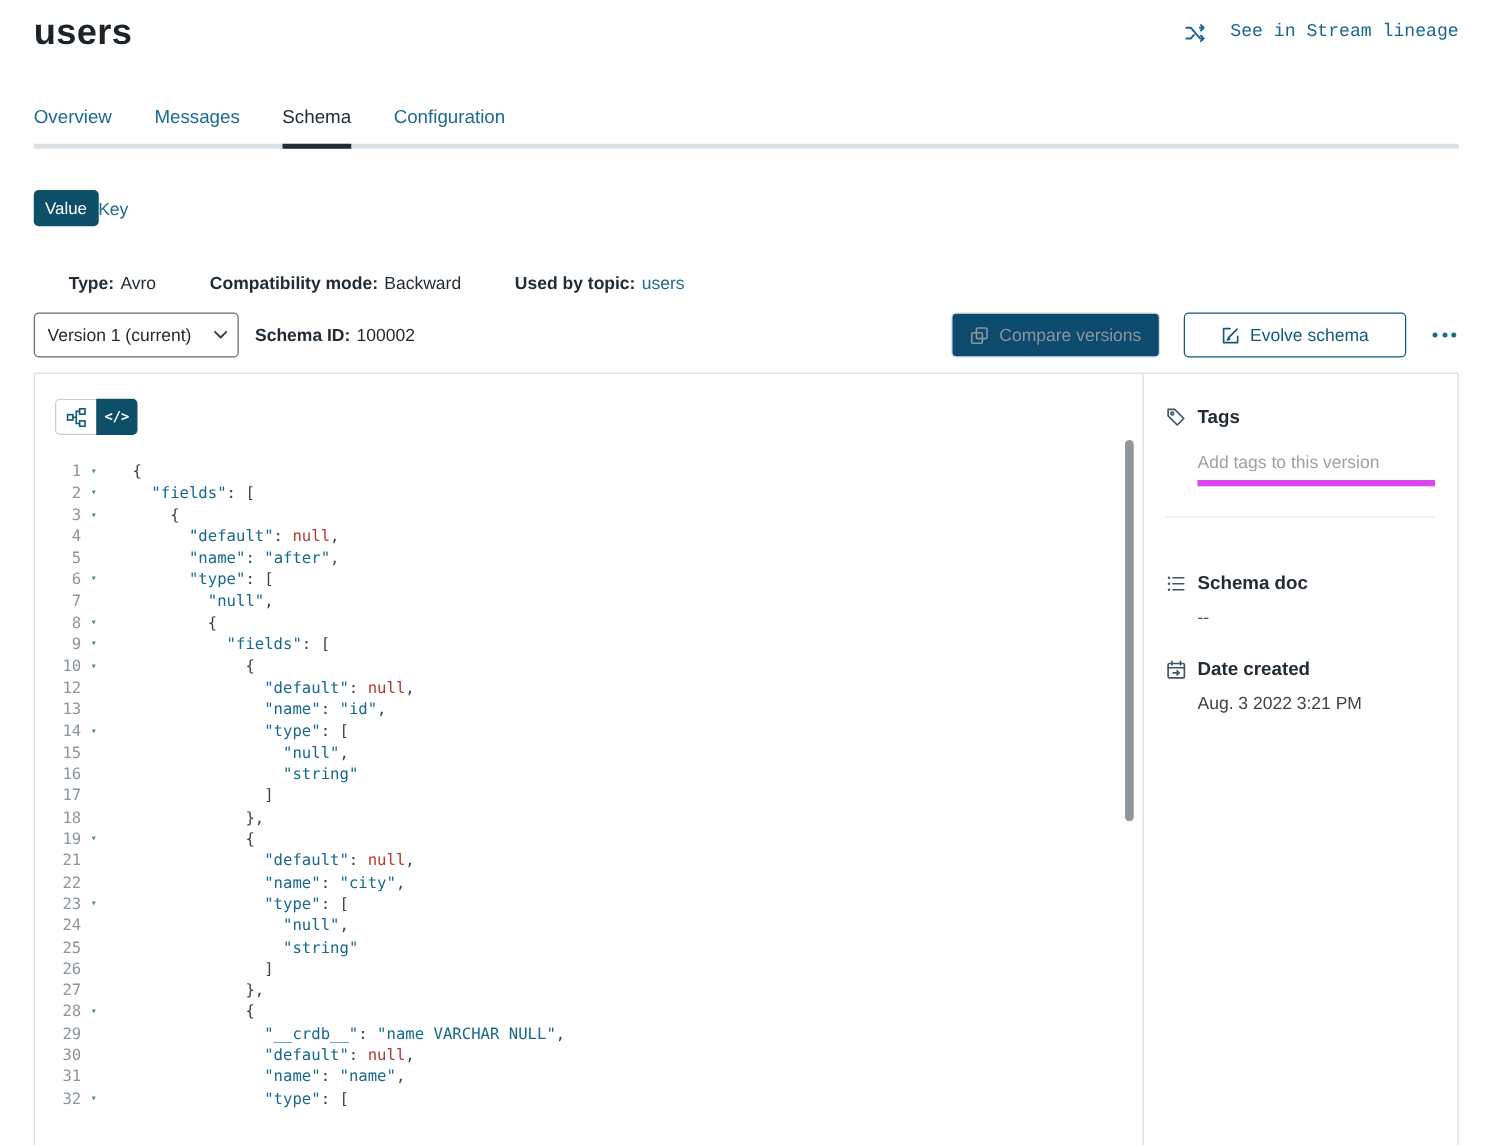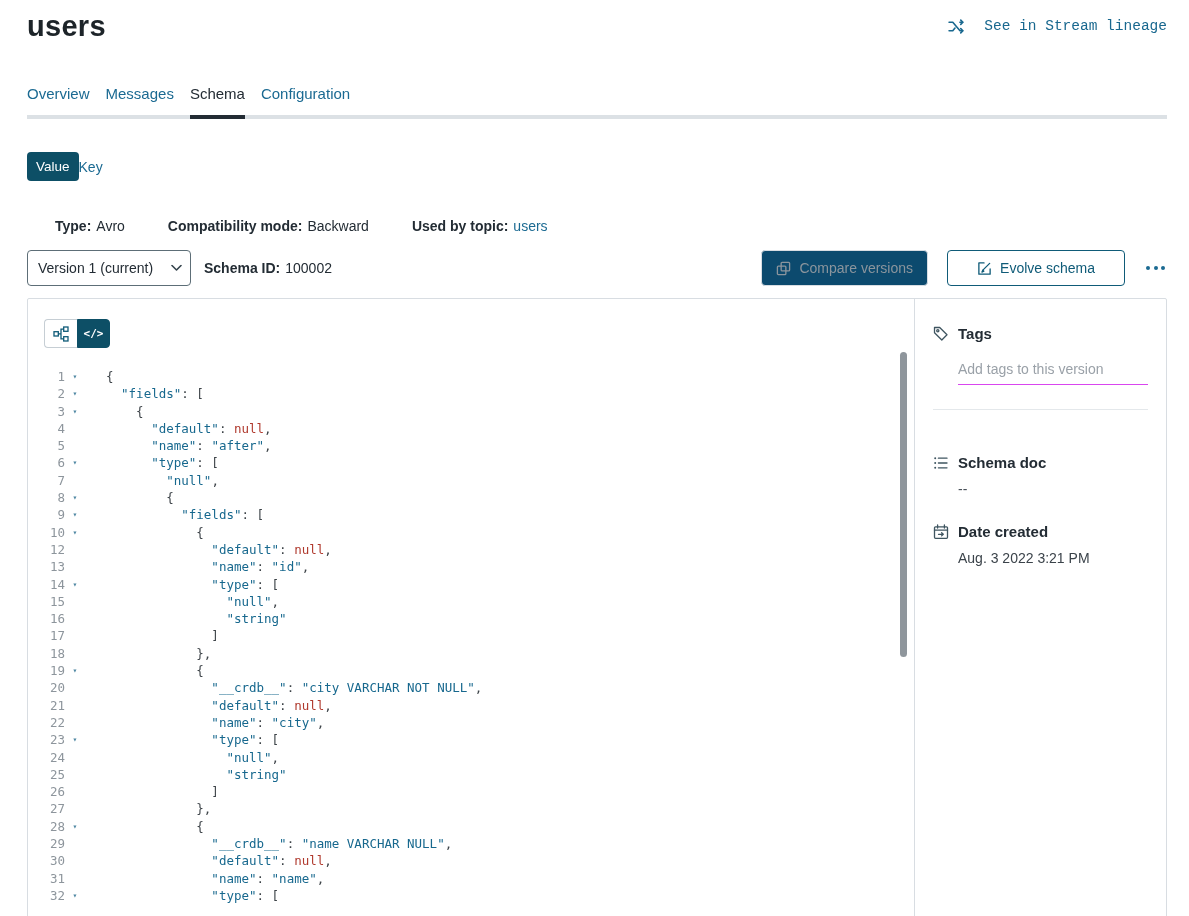--- a/index.html
+++ b/index.html
@@ -7,21 +7,21 @@
     font-family:"Liberation Sans", sans-serif; color:#232c34; }
   .page { padding:0 22px 0 27px; }
 
   
   .header { display:flex; justify-content:space-between; align-items:center; padding-top:10px; }
   .title { font-size:29px; font-weight:700; color:#1d2429; letter-spacing:.3px; }
   .lineage { display:flex; align-items:flex-start; gap:19px; color:#19688f; font-size:14.5px;
     font-weight:500; cursor:pointer; background:none; border:none; font-family:Liberation Mono, monospace; }
 
   
-  .tabs { display:flex; gap:16px; margin-top:42px; border-bottom:4px solid #dce1e5; }
+  .tabs { display:flex; gap:34px; margin-top:42px; border-bottom:4px solid #dce1e5; }
   .tab { padding-bottom:13px; font-size:15px; color:#1b6a92; cursor:pointer; background:none; border:none; font-family:inherit; }
   .tab.active { color:#232c34; font-weight:500; border-bottom:4px solid #232c34; margin-bottom:-4px; }
 
   
   .vk { display:flex; align-items:center; margin-top:33px; }
   .btn-value { background:#0d4f66; color:#fff; border:none; border-radius:4px;
     padding:7px 9px; font-size:13.5px; font-family:inherit; cursor:pointer; }
   .btn-key { background:none; border:none; color:#1b6a92; font-size:14px; font-family:Liberation Sans, sans-serif; cursor:pointer; }
 
   
@@ -72,21 +72,21 @@
   .tk-p { color:#3d4348; }
 
   .scrollbar { position:absolute; top:53px; right:7px; bottom:6px; width:7px; }
   .thumb { width:7px; height:305px; background:#8f969c; border-radius:4px; cursor:pointer; }
 
   
   .sidebar { flex:1; padding:26px 18px 0 18px; }
   .side-head { display:flex; align-items:center; gap:9px; font-size:15px; font-weight:600; color:#232c34; }
   .side-head svg { color:#3f5560; flex:none; }
   .tags-input { display:block; margin:17px 0 0 25px; width:190px; background:transparent;
-    border:none; border-bottom:1px solid #d946ef; font-size:14px; font-family:inherit;
+    border:none; border-bottom:5px solid #d946ef; font-size:14px; font-family:inherit;
     padding:2px 0 7px; color:#232c34; outline:none; }
   .tags-input::placeholder { color:#9aa1a8; }
   .side-divider { border:none; border-top:1px solid #e4e8eb; margin-top:24px; }
   .side-section { margin-top:44px; }
   .side-section.sm { margin-top:26px; }
   .side-value { margin:10px 0 0 25px; font-size:14px; color:#4a525a; }
   .side-value.dark { color:#3b434a; }
 </style>
 </head>
 <body>
@@ -209,21 +209,20 @@
           <div class="code-line"><span class="ln">9</span><span class="fold">▾</span><span class="code-text"><span>          </span><span class="tk-k">"fields"</span><span class="tk-p">: [</span></span></div>
           <div class="code-line"><span class="ln">10</span><span class="fold">▾</span><span class="code-text"><span>            </span><span class="tk-p">{</span></span></div>
           <div class="code-line"><span class="ln">12</span><span class="fold"></span><span class="code-text"><span>              </span><span class="tk-k">"default"</span><span class="tk-p">: </span><span class="tk-u">null</span><span class="tk-p">,</span></span></div>
           <div class="code-line"><span class="ln">13</span><span class="fold"></span><span class="code-text"><span>              </span><span class="tk-k">"name"</span><span class="tk-p">: </span><span class="tk-s">"id"</span><span class="tk-p">,</span></span></div>
           <div class="code-line"><span class="ln">14</span><span class="fold">▾</span><span class="code-text"><span>              </span><span class="tk-k">"type"</span><span class="tk-p">: [</span></span></div>
           <div class="code-line"><span class="ln">15</span><span class="fold"></span><span class="code-text"><span>                </span><span class="tk-s">"null"</span><span class="tk-p">,</span></span></div>
           <div class="code-line"><span class="ln">16</span><span class="fold"></span><span class="code-text"><span>                </span><span class="tk-s">"string"</span></span></div>
           <div class="code-line"><span class="ln">17</span><span class="fold"></span><span class="code-text"><span>              </span><span class="tk-p">]</span></span></div>
           <div class="code-line"><span class="ln">18</span><span class="fold"></span><span class="code-text"><span>            </span><span class="tk-p">},</span></span></div>
           <div class="code-line"><span class="ln">19</span><span class="fold">▾</span><span class="code-text"><span>            </span><span class="tk-p">{</span></span></div>
-          <div class="code-line"><span class="ln">20</span><span class="fold"></span><span class="code-text"><span>              </span><span class="tk-k">"__crdb__"</span><span class="tk-p">: </span><span class="tk-s">"city VARCHAR NOT NULL"</span><span class="tk-p">,</span></span></div>
           <div class="code-line"><span class="ln">21</span><span class="fold"></span><span class="code-text"><span>              </span><span class="tk-k">"default"</span><span class="tk-p">: </span><span class="tk-u">null</span><span class="tk-p">,</span></span></div>
           <div class="code-line"><span class="ln">22</span><span class="fold"></span><span class="code-text"><span>              </span><span class="tk-k">"name"</span><span class="tk-p">: </span><span class="tk-s">"city"</span><span class="tk-p">,</span></span></div>
           <div class="code-line"><span class="ln">23</span><span class="fold">▾</span><span class="code-text"><span>              </span><span class="tk-k">"type"</span><span class="tk-p">: [</span></span></div>
           <div class="code-line"><span class="ln">24</span><span class="fold"></span><span class="code-text"><span>                </span><span class="tk-s">"null"</span><span class="tk-p">,</span></span></div>
           <div class="code-line"><span class="ln">25</span><span class="fold"></span><span class="code-text"><span>                </span><span class="tk-s">"string"</span></span></div>
           <div class="code-line"><span class="ln">26</span><span class="fold"></span><span class="code-text"><span>              </span><span class="tk-p">]</span></span></div>
           <div class="code-line"><span class="ln">27</span><span class="fold"></span><span class="code-text"><span>            </span><span class="tk-p">},</span></span></div>
           <div class="code-line"><span class="ln">28</span><span class="fold">▾</span><span class="code-text"><span>            </span><span class="tk-p">{</span></span></div>
           <div class="code-line"><span class="ln">29</span><span class="fold"></span><span class="code-text"><span>              </span><span class="tk-k">"__crdb__"</span><span class="tk-p">: </span><span class="tk-s">"name VARCHAR NULL"</span><span class="tk-p">,</span></span></div>
           <div class="code-line"><span class="ln">30</span><span class="fold"></span><span class="code-text"><span>              </span><span class="tk-k">"default"</span><span class="tk-p">: </span><span class="tk-u">null</span><span class="tk-p">,</span></span></div>

